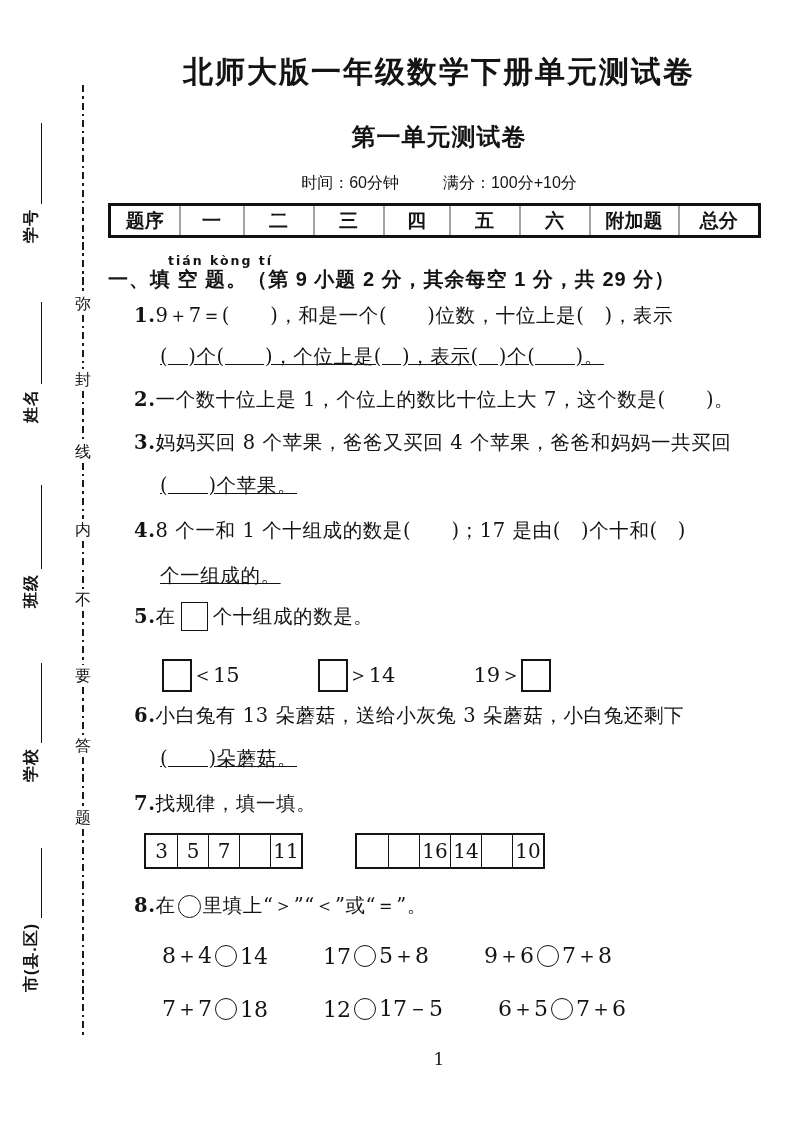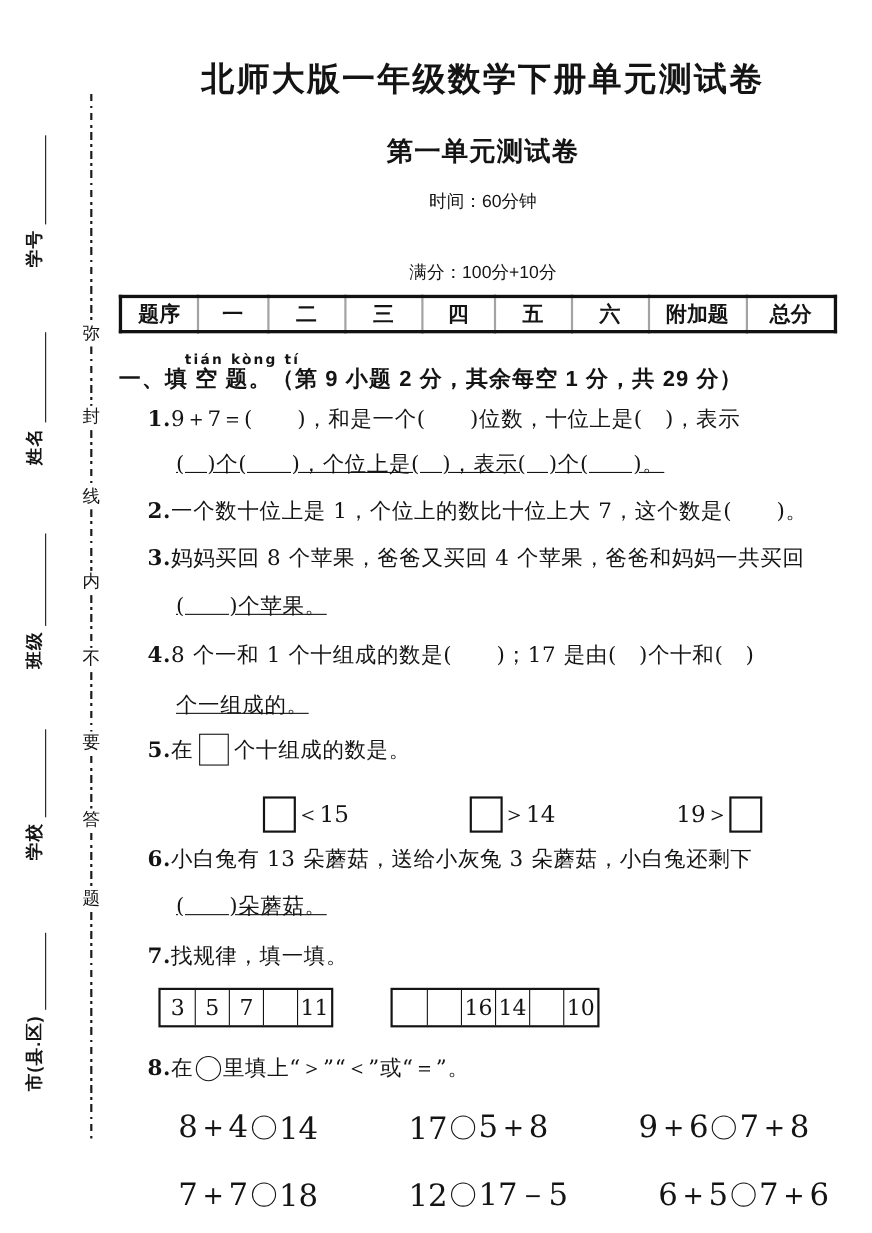--- a/index.html
+++ b/index.html
@@ -33,21 +33,21 @@
   .title {
     margin-top:52px; text-align:center; font-family:"Liberation Sans",sans-serif;
     font-size:30px; font-weight:700; letter-spacing:2px;
   }
   .subtitle {
     margin-top:28px; text-align:center; font-family:"Liberation Sans",sans-serif;
     font-size:24px; font-weight:700; letter-spacing:1px;
   }
   .info {
     margin-top:20px; text-align:center; font-family:"Liberation Sans",sans-serif;
-    font-size:16px; display:flex; justify-content:center; gap:44px;flex-direction:column;
+    font-size:16px; display:flex; justify-content:center; gap:44px;
   }
   .score-table {
     margin-top:9px; width:650px; border-collapse:collapse; table-layout:fixed;
     font-family:"Liberation Sans",sans-serif; border:3px solid #111;
   }
   .score-table th, .score-table td {
     border:2px solid #a3a3a3; height:32px; text-align:center;
     font-size:19px; font-weight:700; padding:0;
   }
 
@@ -71,41 +71,41 @@
   .m20 { margin-top:20px; }
   .m14 { margin-top:14px; }
   .m24 { margin-top:24px; }
   .m26 { margin-top:26px; }
 
   .inline-box {
     display:inline-block; width:27px; height:29px; border:1.6px solid #141414;
     vertical-align:-8px; margin:0 5px;
   }
 
-  .comp-row { margin-top:26px; padding-left:54px; display:flex; gap:110px; align-items:center; height:36px;justify-content:center; }
+  .comp-row { margin-top:26px; padding-left:54px; display:flex; gap:78px; align-items:center; height:36px; }
   .comp-item { display:flex; align-items:center; font-size:21px; }
   .cbox { display:inline-block; width:30px; height:33px; border:2px solid #141414; }
 
   .seq-row { margin-top:17px; padding-left:36px; display:flex; gap:52px; }
   .seqbox { display:inline-flex; border:2.4px solid #141414; }
   .seqcell {
     width:31px; height:32px; border-left:1.6px solid #141414;
     display:flex; align-items:center; justify-content:center; font-size:20px;
   }
   .seqcell:first-child { border-left:none; }
 
   .circle {
     display:inline-block; width:22px; height:22px; border:1.7px solid #141414;
     border-radius:50%; vertical-align:-5px; margin:0 3px;
   }
   .circle-sm {
     display:inline-block; width:23px; height:23px; border:1.7px solid #141414;
     border-radius:50%; vertical-align:-6px; margin:0 2px;
   }
-  .expr-row { margin-top:23px; padding-left:54px; display:flex; gap:82px; font-size:28px; align-items:flex-start; }
+  .expr-row { margin-top:23px; padding-left:54px; display:flex; gap:55px; font-size:22px; align-items:flex-start; }
   .expr { display:inline-flex; align-items:center; }
 
   .pagenum { margin-top:25px; text-align:center; font-size:17px; }
 </style>
 </head>
 <body>
 
 <div class="page">
 
   <div>

